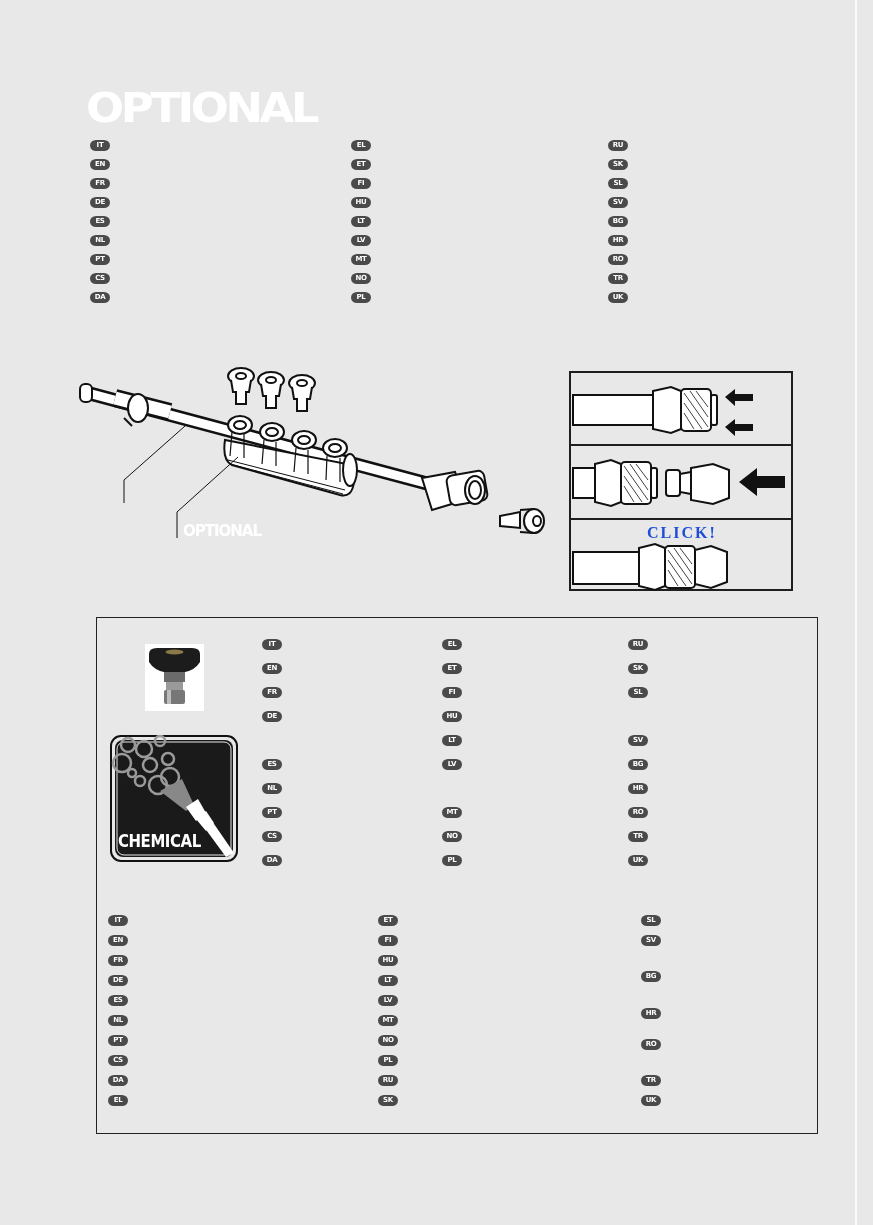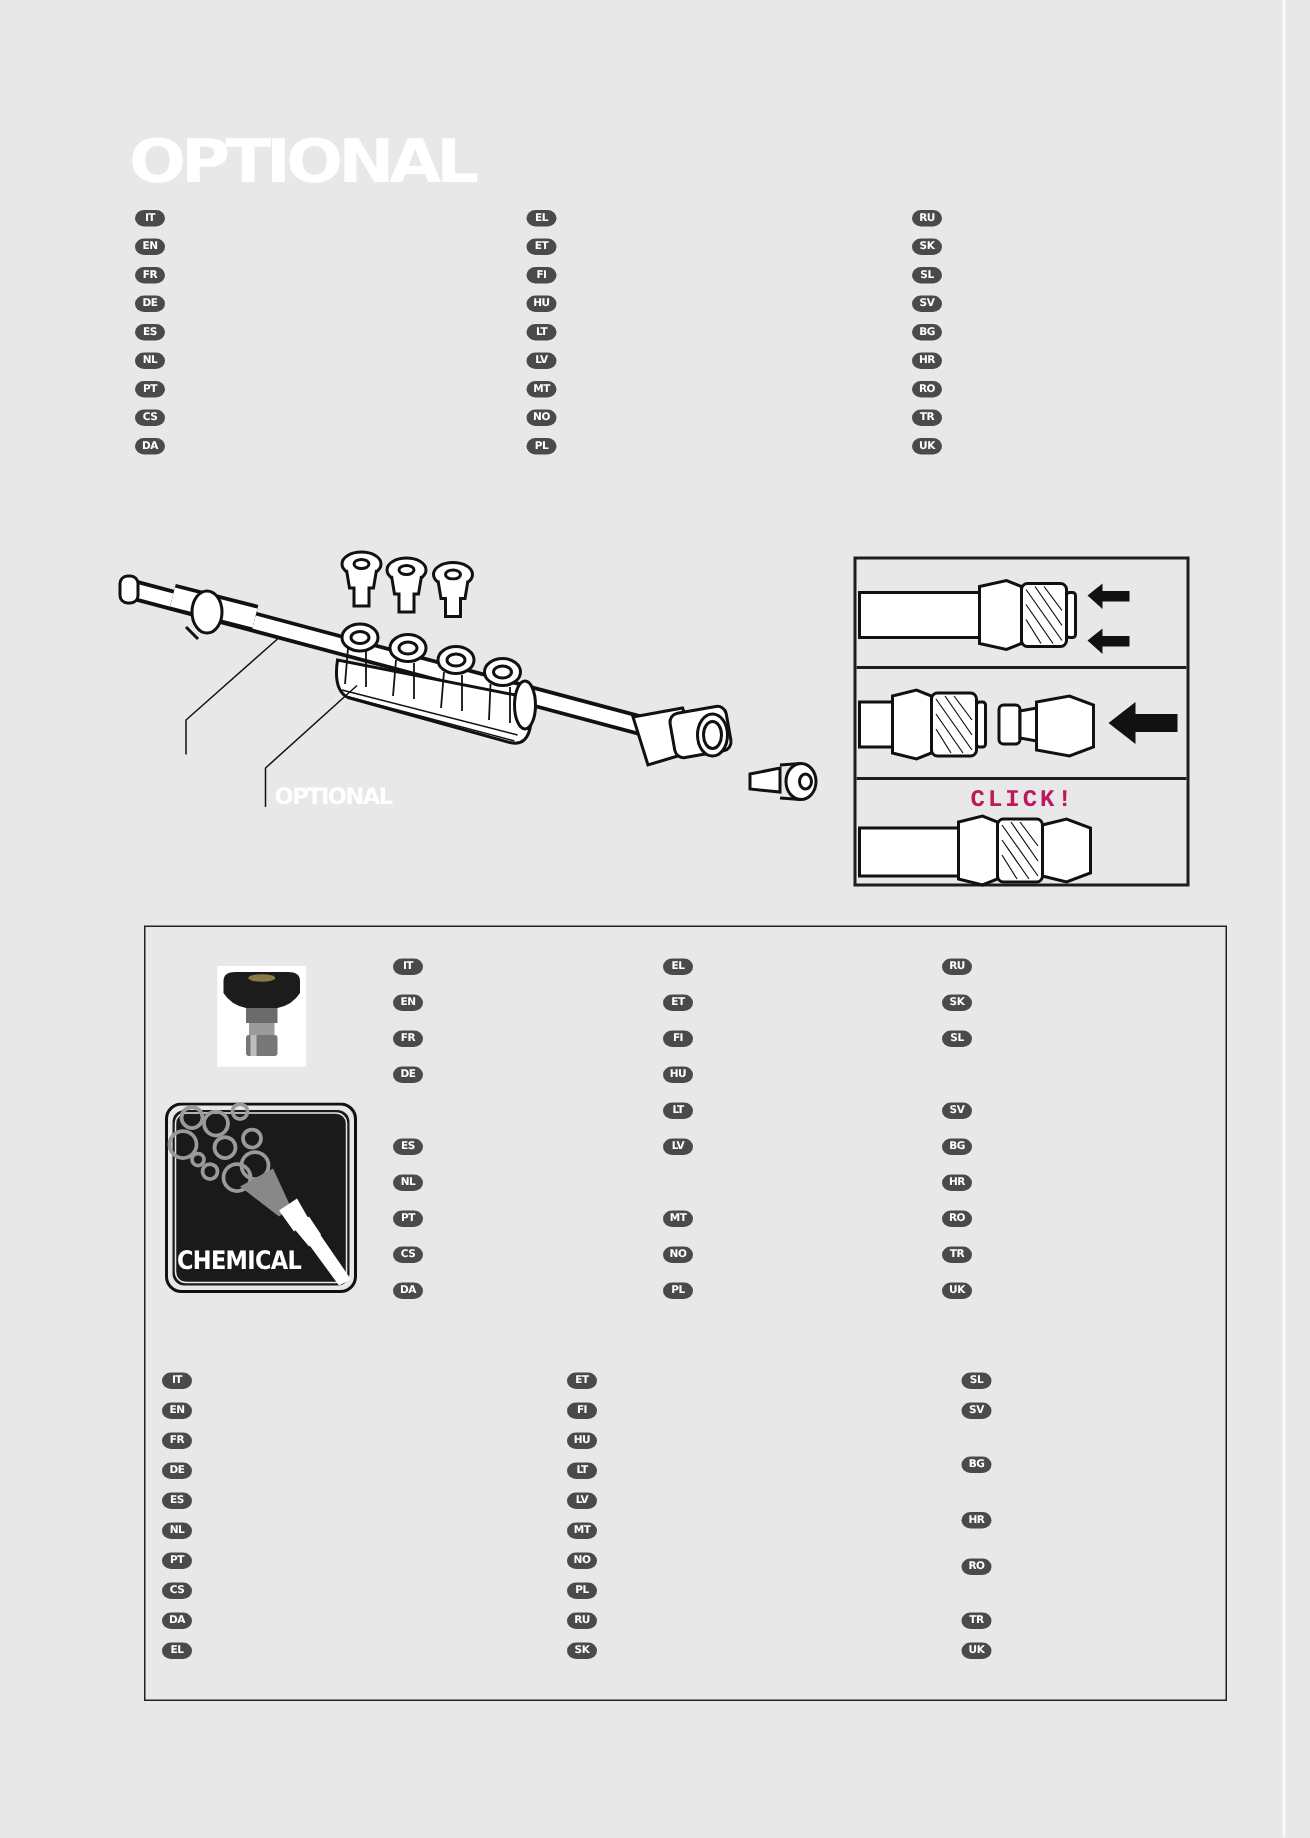--- a/index.html
+++ b/index.html
@@ -31,22 +31,22 @@
     color: #ffffff; letter-spacing: -1px; line-height: 18px;
   }
   .steps {
     position: absolute; left: 569px; top: 371px; width: 224px; height: 220px;
     border: 2px solid #1e1e1e; background: #e8e8e8; box-sizing: border-box;
   }
   .step { position: absolute; left: 0; width: 220px; height: 72px; }
   .step-div { position: absolute; left: 0; width: 220px; height: 2px; background: #1e1e1e; }
   .click-label {
     position: absolute; left: 76px; top: 4px;
-    font-family: Liberation Mono, monospace; font-weight: bold; font-size: 16px;
-    letter-spacing: 2px; color: #be185d;
+    font-family: Liberation Serif, serif; font-weight: bold; font-size: 16px;
+    letter-spacing: 2px; color: #1d4ed8;
   }
   .info-box {
     position: absolute; left: 96px; top: 617px; width: 722px; height: 517px;
     border: 1.5px solid #222; box-sizing: border-box;
   }
   .nozzle-photo {
     position: absolute; left: 145px; top: 644px; width: 59px; height: 67px; background: #ffffff;
   }
   .chem-icon {
     position: absolute; left: 110px; top: 735px; width: 128px; height: 127px;

